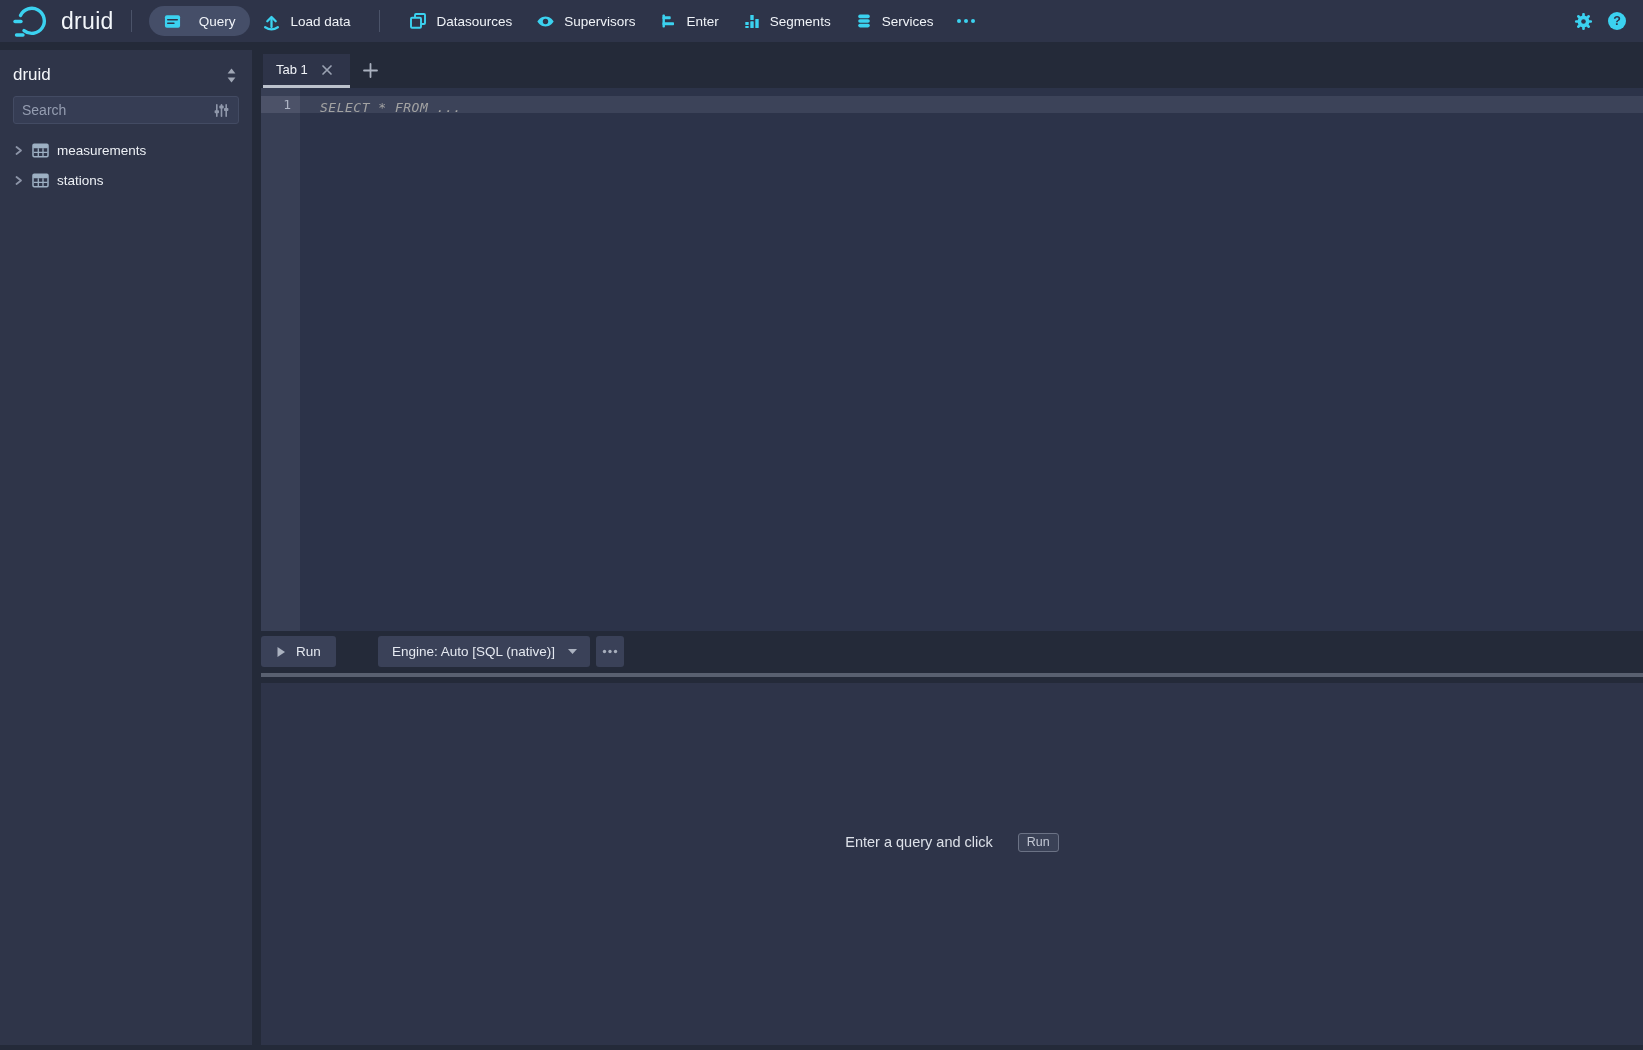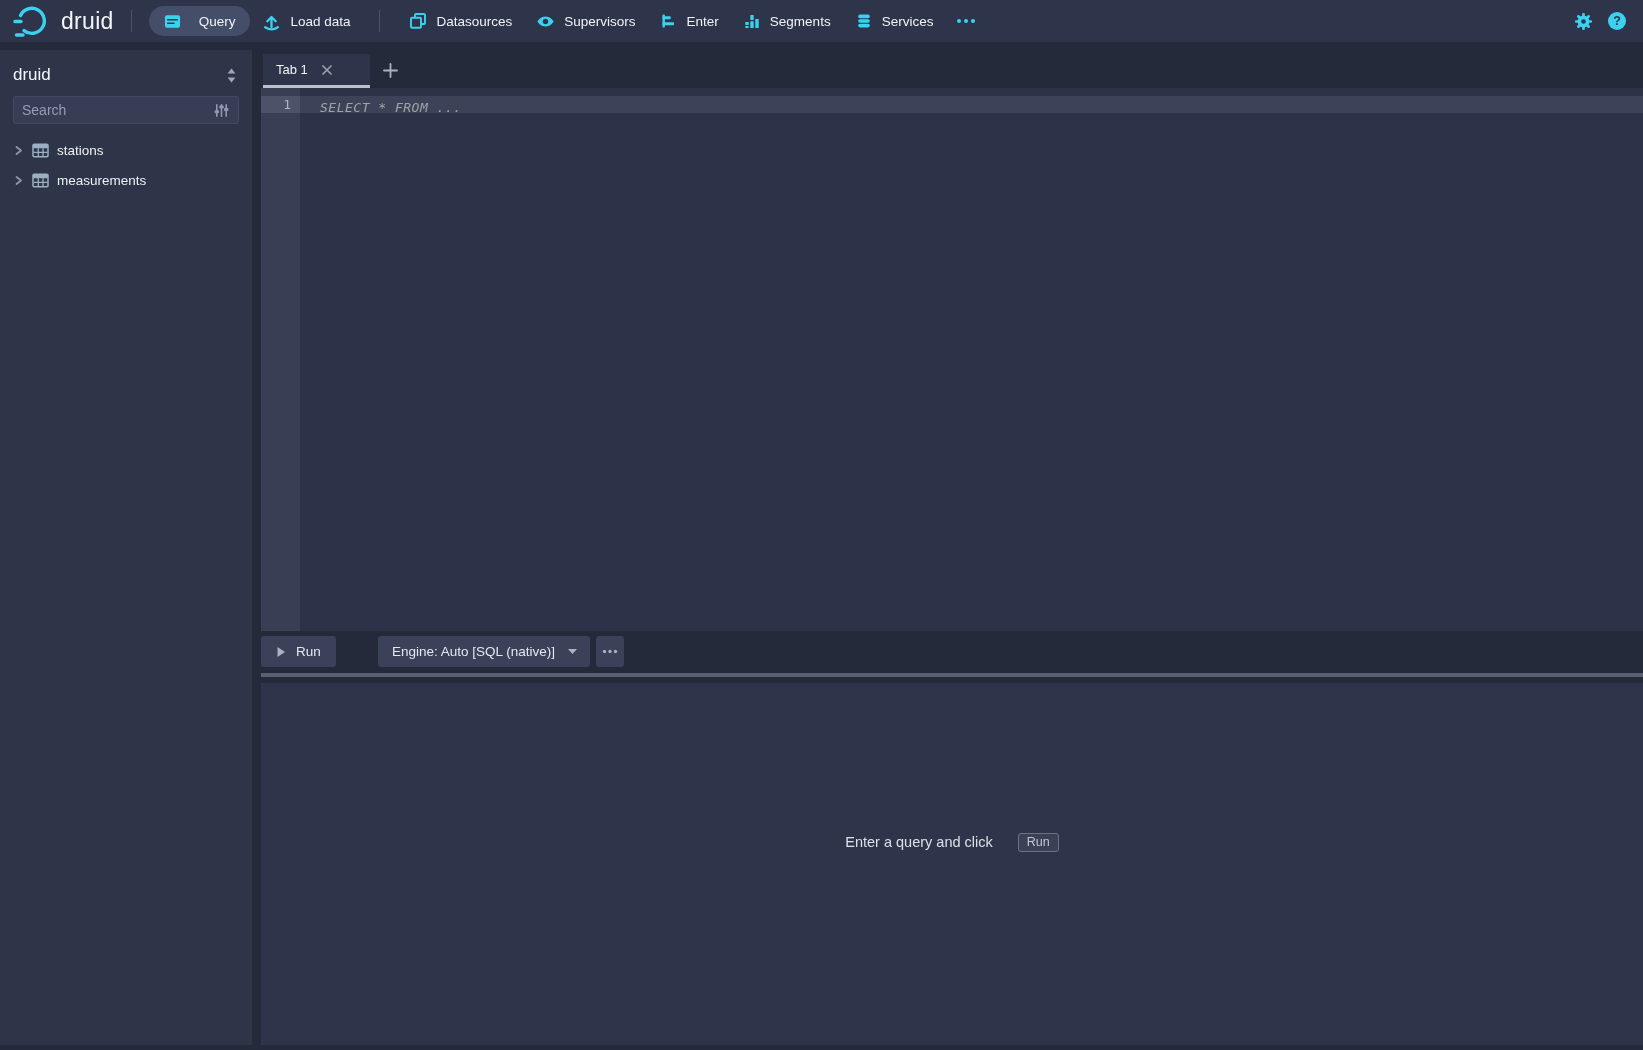--- a/index.html
+++ b/index.html
@@ -63,21 +63,21 @@
     display:flex; align-items:center; gap:8px;
     height:30px; padding-left:13px; cursor:pointer;
   }
   .tree-label { font-size:13.5px; color:#edf0f5; }
 
   
   .query-pane { position:absolute; left:261px; top:50px; right:0; bottom:5px; }
 
   .tab-strip { position:absolute; top:0; left:0; right:0; height:38px; display:flex; align-items:flex-end; }
   .tab {
-    margin-left:2px; height:34px; width:107px;
+    margin-left:2px; height:34px; width:87px;
     background:#2e3449; border-bottom:3px solid #bcc2cd;
     display:flex; align-items:center; padding:0 12px 0 13px; cursor:pointer;
   }
   .tab-label { font-size:13px; color:#f1f4f9; margin-right:13px; white-space:nowrap; }
   .tab-close { display:flex; align-items:center; cursor:pointer; }
   .tab-add { margin-left:12px; margin-bottom:9px; cursor:pointer; display:flex; }
 
   .editor { position:absolute; top:38px; left:0; right:0; height:543px; background:#2c3349; display:flex; }
   .gutter { width:39px; background:#383f55; padding-top:8px; }
   .gutter-cell-active {
@@ -284,37 +284,37 @@
           <path d="M3.5 2 L8 5.5 L3.5 9"></path>
         </svg>
       </span>
       <span>
         <svg width="17" height="15" viewBox="0 0 17 15">
           <rect x="1" y="1.3" width="15" height="12.4" rx="1.2" fill="none" stroke="#9db0c3" stroke-width="1.5"></rect>
           <rect x="1" y="1.3" width="15" height="4" rx="1.2" fill="#9db0c3"></rect>
           <path d="M6.3 5.3 V13 M11 5.3 V13 M1.8 9.3 H15.6" stroke="#9db0c3" stroke-width="1.3"></path>
         </svg>
       </span>
-      <span class="tree-label">stations</span>
+      <span class="tree-label">measurements</span>
     </div>
 
     <div class="tree-item">
       <span>
         <svg width="11" height="11" viewBox="0 0 11 11" fill="none" stroke="#8d95a8" stroke-width="1.8" stroke-linecap="round" stroke-linejoin="round">
           <path d="M3.5 2 L8 5.5 L3.5 9"></path>
         </svg>
       </span>
       <span>
         <svg width="17" height="15" viewBox="0 0 17 15">
           <rect x="1" y="1.3" width="15" height="12.4" rx="1.2" fill="none" stroke="#9db0c3" stroke-width="1.5"></rect>
           <rect x="1" y="1.3" width="15" height="4" rx="1.2" fill="#9db0c3"></rect>
           <path d="M6.3 5.3 V13 M11 5.3 V13 M1.8 9.3 H15.6" stroke="#9db0c3" stroke-width="1.3"></path>
         </svg>
       </span>
-      <span class="tree-label">measurements</span>
+      <span class="tree-label">stations</span>
     </div>
   </div>
 </div>
 
 <div class="query-pane">
 
   <div class="tab-strip">
     <div class="tab">
       <span class="tab-label">Tab 1</span>
       <span class="tab-close">

